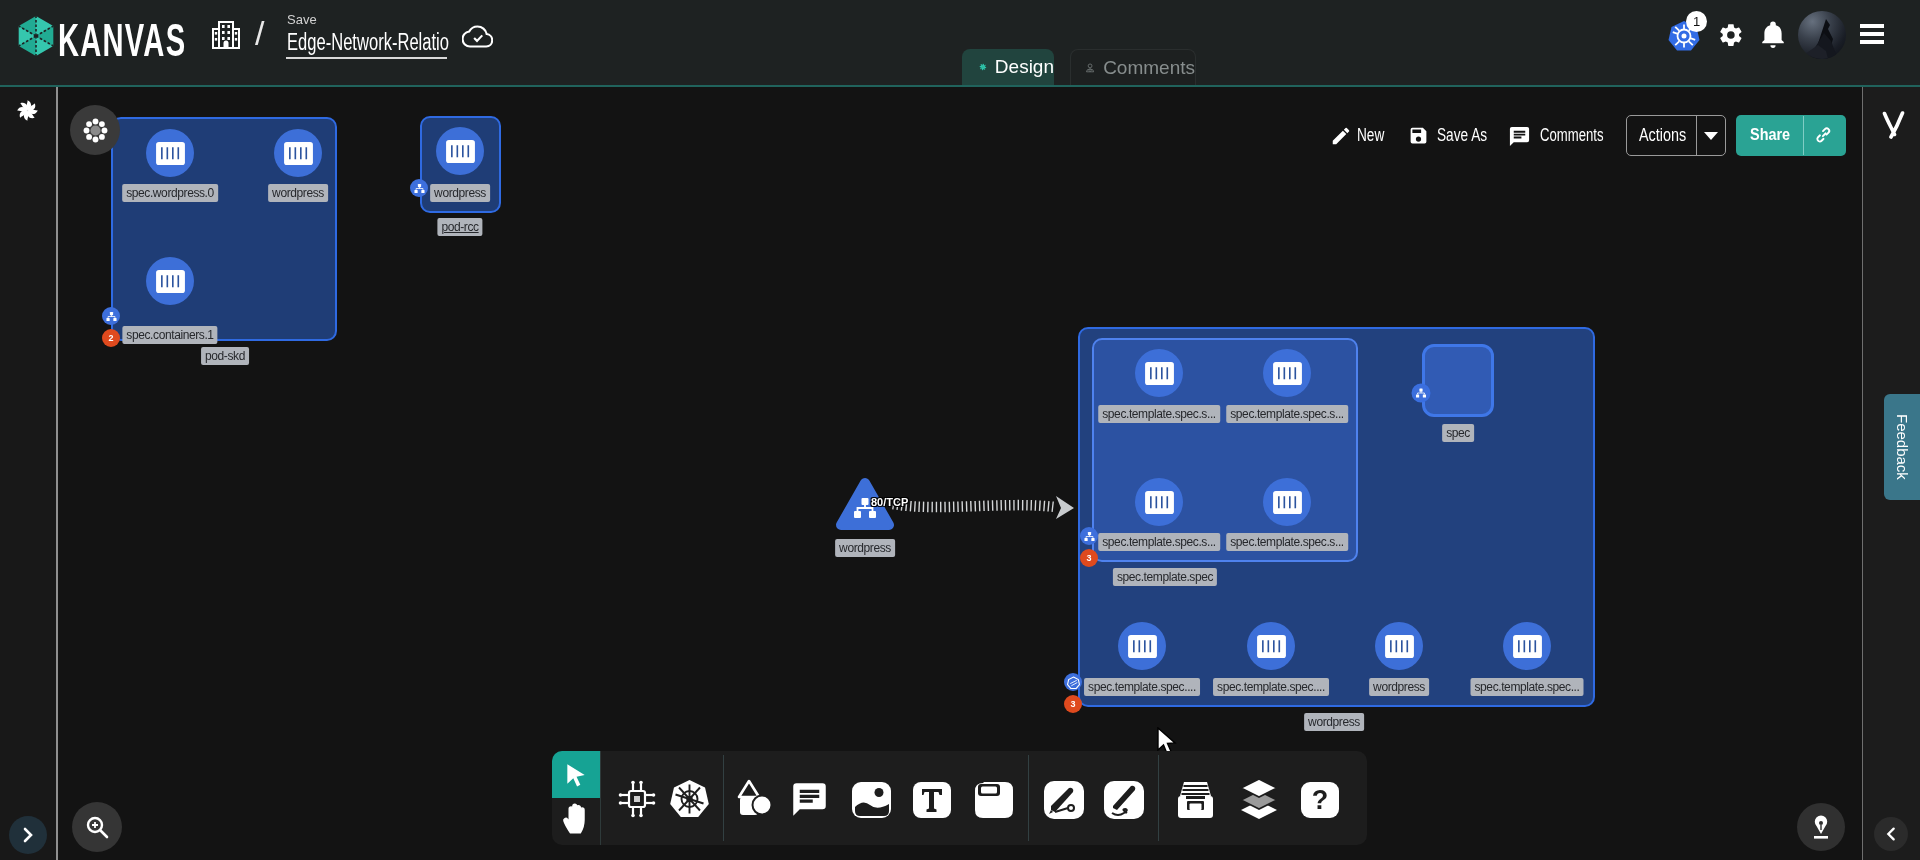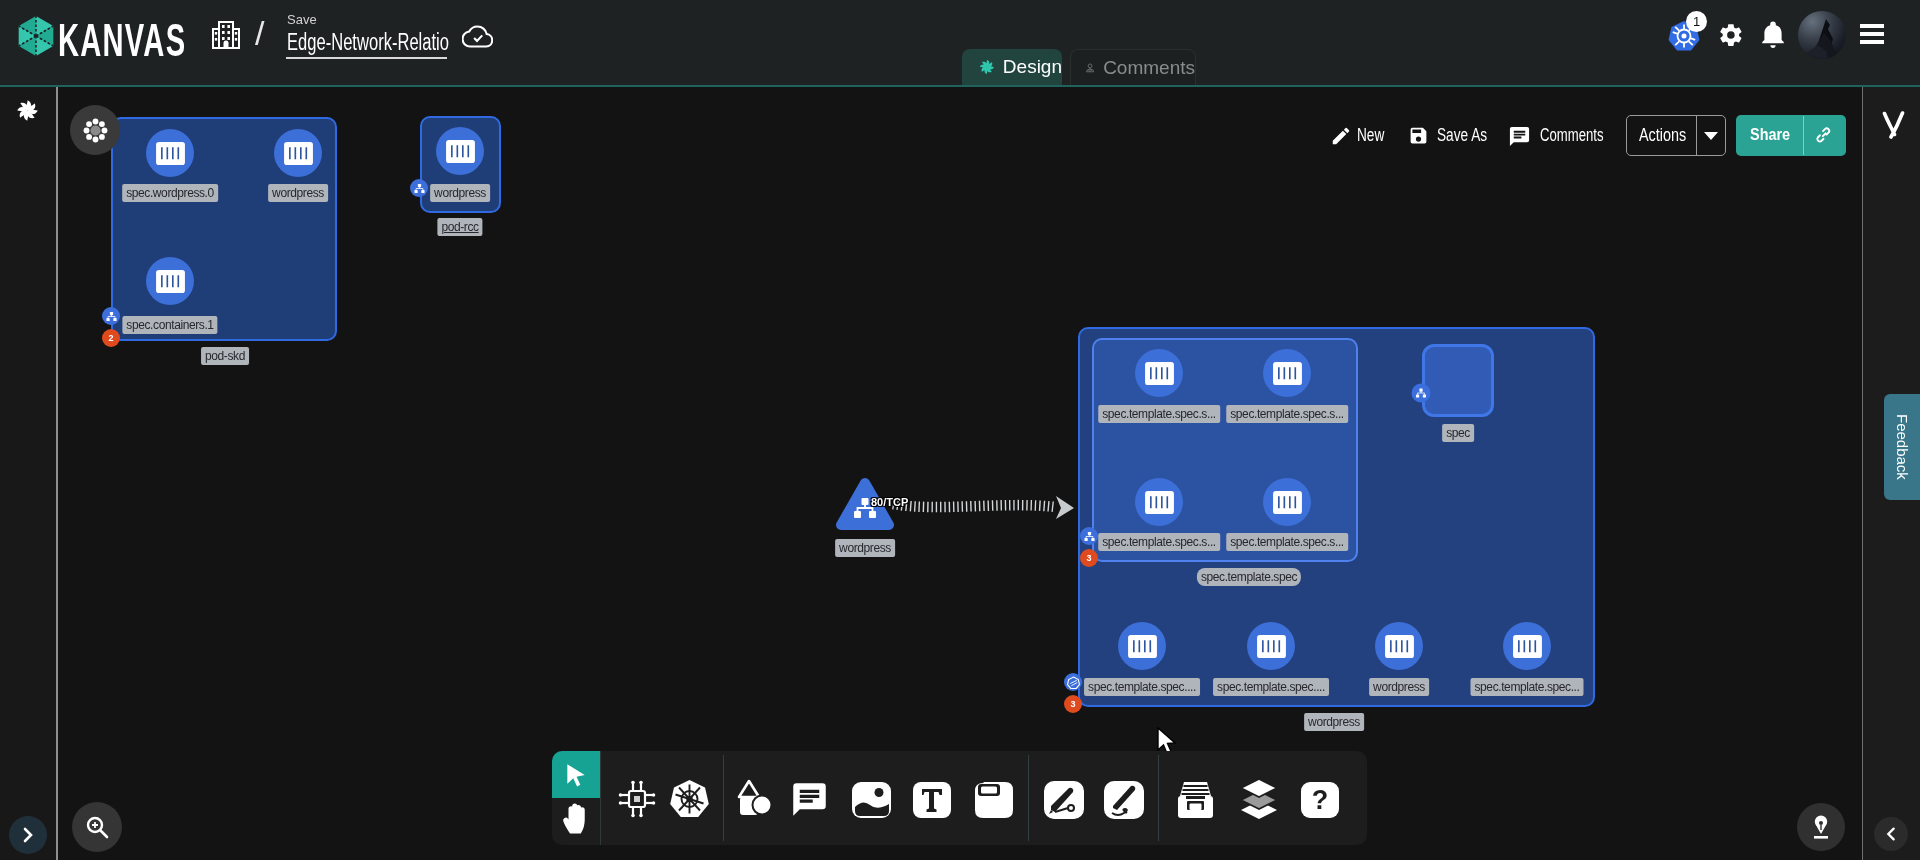--- a/index.html
+++ b/index.html
@@ -88,21 +88,21 @@
       <svg width="31" height="25" viewBox="0 0 32 26">
         <use href="#ic-cont"></use>
       </svg>
     </div>
   <div class="pill" style="left:298px;top:106px;">wordpress</div>
   <div class="node" style="left:170px;top:194px;">
       <svg width="31" height="25" viewBox="0 0 32 26">
         <use href="#ic-cont"></use>
       </svg>
     </div>
-  <div class="pill" style="left:170px;top:238px;">spec.containers.1</div>
+  <div class="pill" style="left:170px;top:248px;">spec.containers.1</div>
   <div class="badge bblue" style="left:111px;top:229px;">
       <svg width="11" height="11" viewBox="0 0 24 24">
         <use href="#ic-sitemap"></use>
       </svg>
     </div>
   <div class="badge borange" style="left:111px;top:251px;">2</div>
   <div class="pill" style="left:225px;top:269px;">pod-skd</div>
 
   <div class="grp" style="left:420px;top:29px;width:81px;height:97px;background:#1f3d76;"></div>
   <div class="node" style="left:460px;top:64px;">
@@ -157,21 +157,21 @@
         <use href="#ic-cont"></use>
       </svg>
     </div>
   <div class="pill" style="left:1287px;top:455px;">spec.template.spec.s...</div>
   <div class="badge bblue" style="left:1089px;top:449px;">
       <svg width="11" height="11" viewBox="0 0 24 24">
         <use href="#ic-sitemap"></use>
       </svg>
     </div>
   <div class="badge borange" style="left:1089px;top:471px;">3</div>
-  <div class="pill" style="left:1249px;top:490px;border-radius:8px;">spec.template.spec</div>
+  <div class="pill" style="left:1165px;top:490px;">spec.template.spec</div>
 
   <div class="abs" style="left:1422px;top:257px;width:72px;height:73px;background:#315bb4;border:3px solid #3f77e8;border-radius:12px;"></div>
   <div class="badge bblue" style="left:1421px;top:306px;border:2px solid #3a6fe0;width:19px;height:19px;">
       <svg width="11" height="11" viewBox="0 0 24 24">
         <use href="#ic-sitemap"></use>
       </svg>
     </div>
   <div class="pill" style="left:1458px;top:346px;">spec</div>
 
   <div class="node" style="left:1142px;top:559px;">
@@ -434,21 +434,21 @@
   <div class="abs" style="left:255px;top:14px;font-size:34px;font-weight:300;color:#e8e8e8;">/</div>
   <div class="abs" style="left:287px;top:12px;font-size:13px;color:#d2d2d2;">Save</div>
   <div class="abs" style="left:287px;top:29px;font-size:23px;color:#fff;transform:scaleX(0.72);transform-origin:0 0;white-space:nowrap;">Edge-Network-Relatio</div>
   <div class="abs" style="left:286px;top:57px;width:161px;height:1.5px;background:#d9d9d9;"></div>
 
   <svg class="abs" style="left:462px;top:24px;" width="31" height="25" viewBox="0 0 24 20">
     <path d="M19.35 8.04 A7.49 7.49 0 0 0 12 2 C9.11 2 6.6 3.64 5.35 6.04 A6 6 0 0 0 6 18 H19 a5 5 0 0 0 .35-9.96z" fill="none" stroke="#fff" stroke-width="1.7"></path>
     <path d="M9.3 11.2 l2.3 2.3 l4.2-4.4" fill="none" stroke="#fff" stroke-width="1.7"></path>
   </svg>
 
-  <div class="abs" style="left:962px;top:49px;width:100px;height:36px;background:#21443e;border-radius:8px 8px 0 0;display:flex;align-items:center;">
+  <div class="abs" style="left:962px;top:49px;width:92px;height:36px;background:#21443e;border-radius:8px 8px 0 0;display:flex;align-items:center;">
     <svg style="margin-left:17px;" width="22" height="22" viewBox="0 0 24 24">
         <use href="#ic-spiral" fill="#2fc7ad"></use>
       </svg>
     <span style="margin-left:8px;font-size:19px;color:#fff;">Design</span>
   </div>
   <div class="abs" style="left:1070px;top:49px;width:126px;height:36px;background:#1d2020;border:1px solid #2a2e2e;border-bottom:none;border-radius:8px 8px 0 0;display:flex;align-items:center;">
     <svg style="margin-left:14px;" width="22" height="22" viewBox="0 0 24 24">
       <circle cx="12" cy="7" r="4.5" fill="none" stroke="#6f7676" stroke-width="2"></circle>
       <path d="M3.5 21 a8.5 6.5 0 0 1 17 0 z" fill="none" stroke="#6f7676" stroke-width="2"></path>
       <circle cx="12" cy="17" r="3" fill="none" stroke="#6f7676" stroke-width="1.6"></circle>

